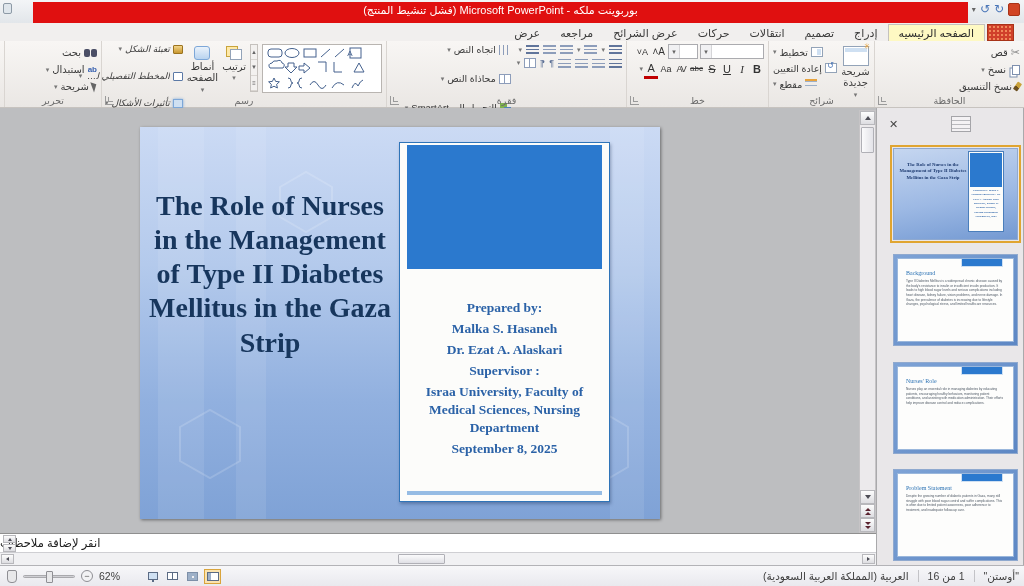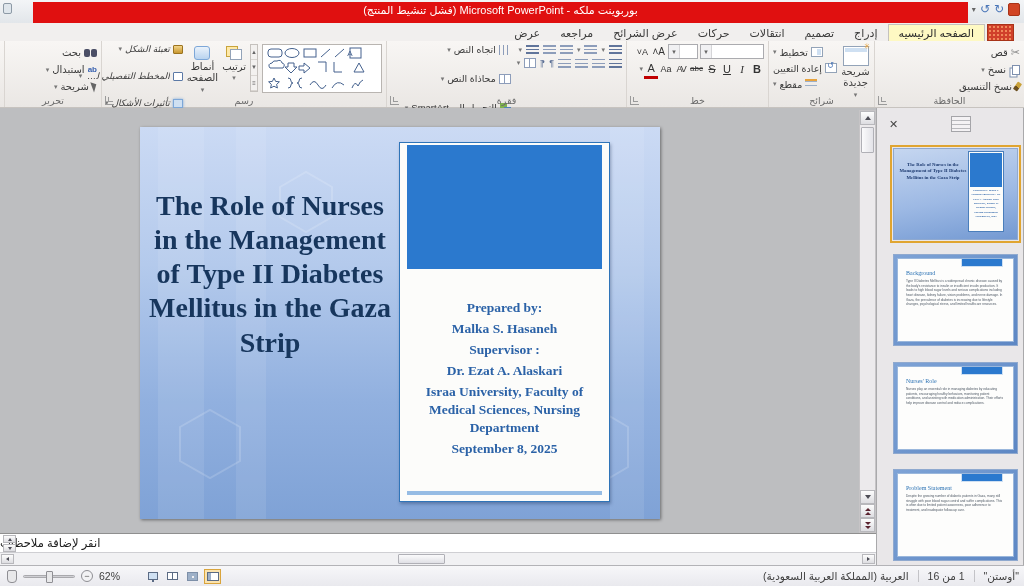--- a/index.html
+++ b/index.html
@@ -443,22 +443,22 @@
               <path d="M40 300 l30 -17 30 17 v34 l-30 17 -30 -17 z"></path>
               <path d="M140 60 l26 -15 26 15 v30 l-26 15 -26 -15 z"></path>
             </g>
           </svg>
           <div class="slide-title">The Role of Nurses in the Management of Type II Diabetes Mellitus in the Gaza Strip</div>
           <div class="side-panel">
             <div class="blue-rect"></div>
             <div class="panel-text">
               <div>Prepared by:</div>
               <div>Malka S. Hasaneh</div>
+              <div>Dr. Ezat A. Alaskari</div>
               <div>Supervisor :</div>
-              <div>Dr. Ezat A. Alaskari</div>
               <div>Israa University, Faculty of Medical Sciences, Nursing Department</div>
               <div>September 8, 2025</div>
             </div>
             <div class="panel-bottom-bar"></div>
           </div>
         </div>
         <div class="vscroll">
           <div class="sbtn">
               <i class="tri-up"></i>
             </div>

